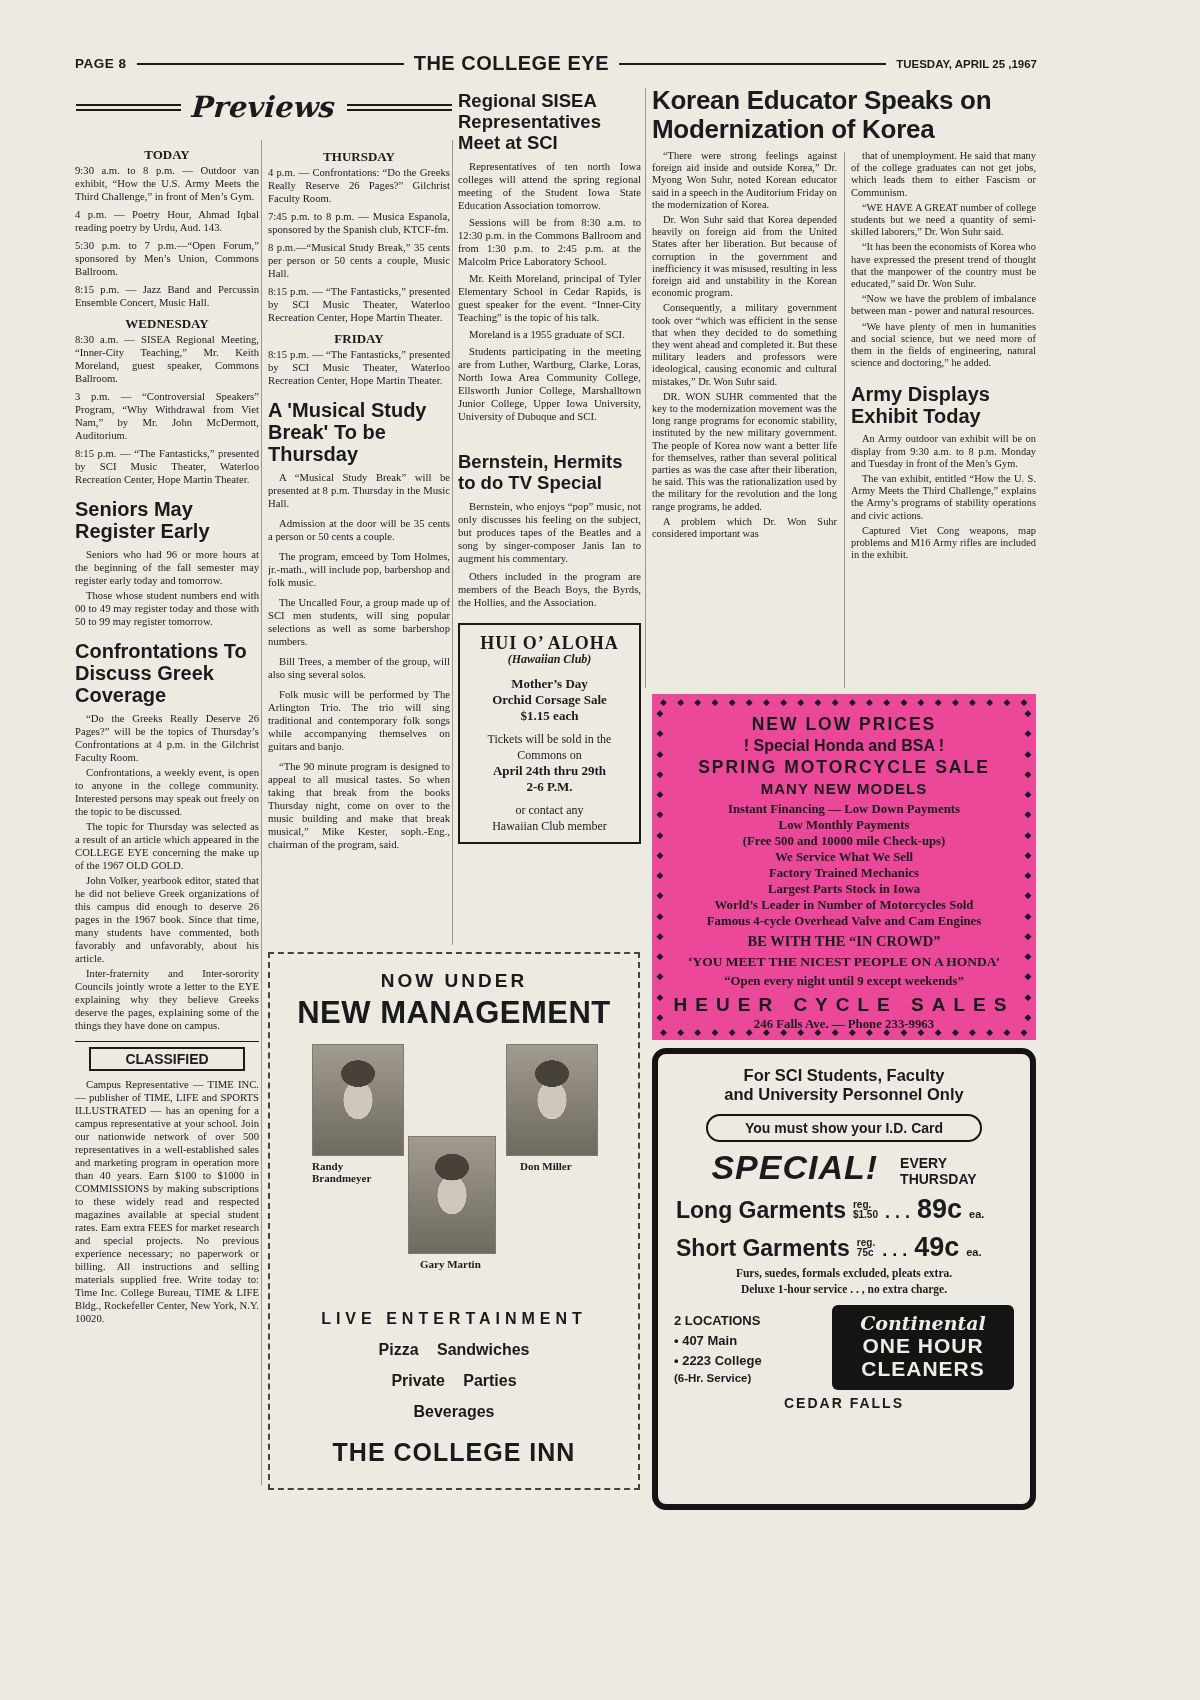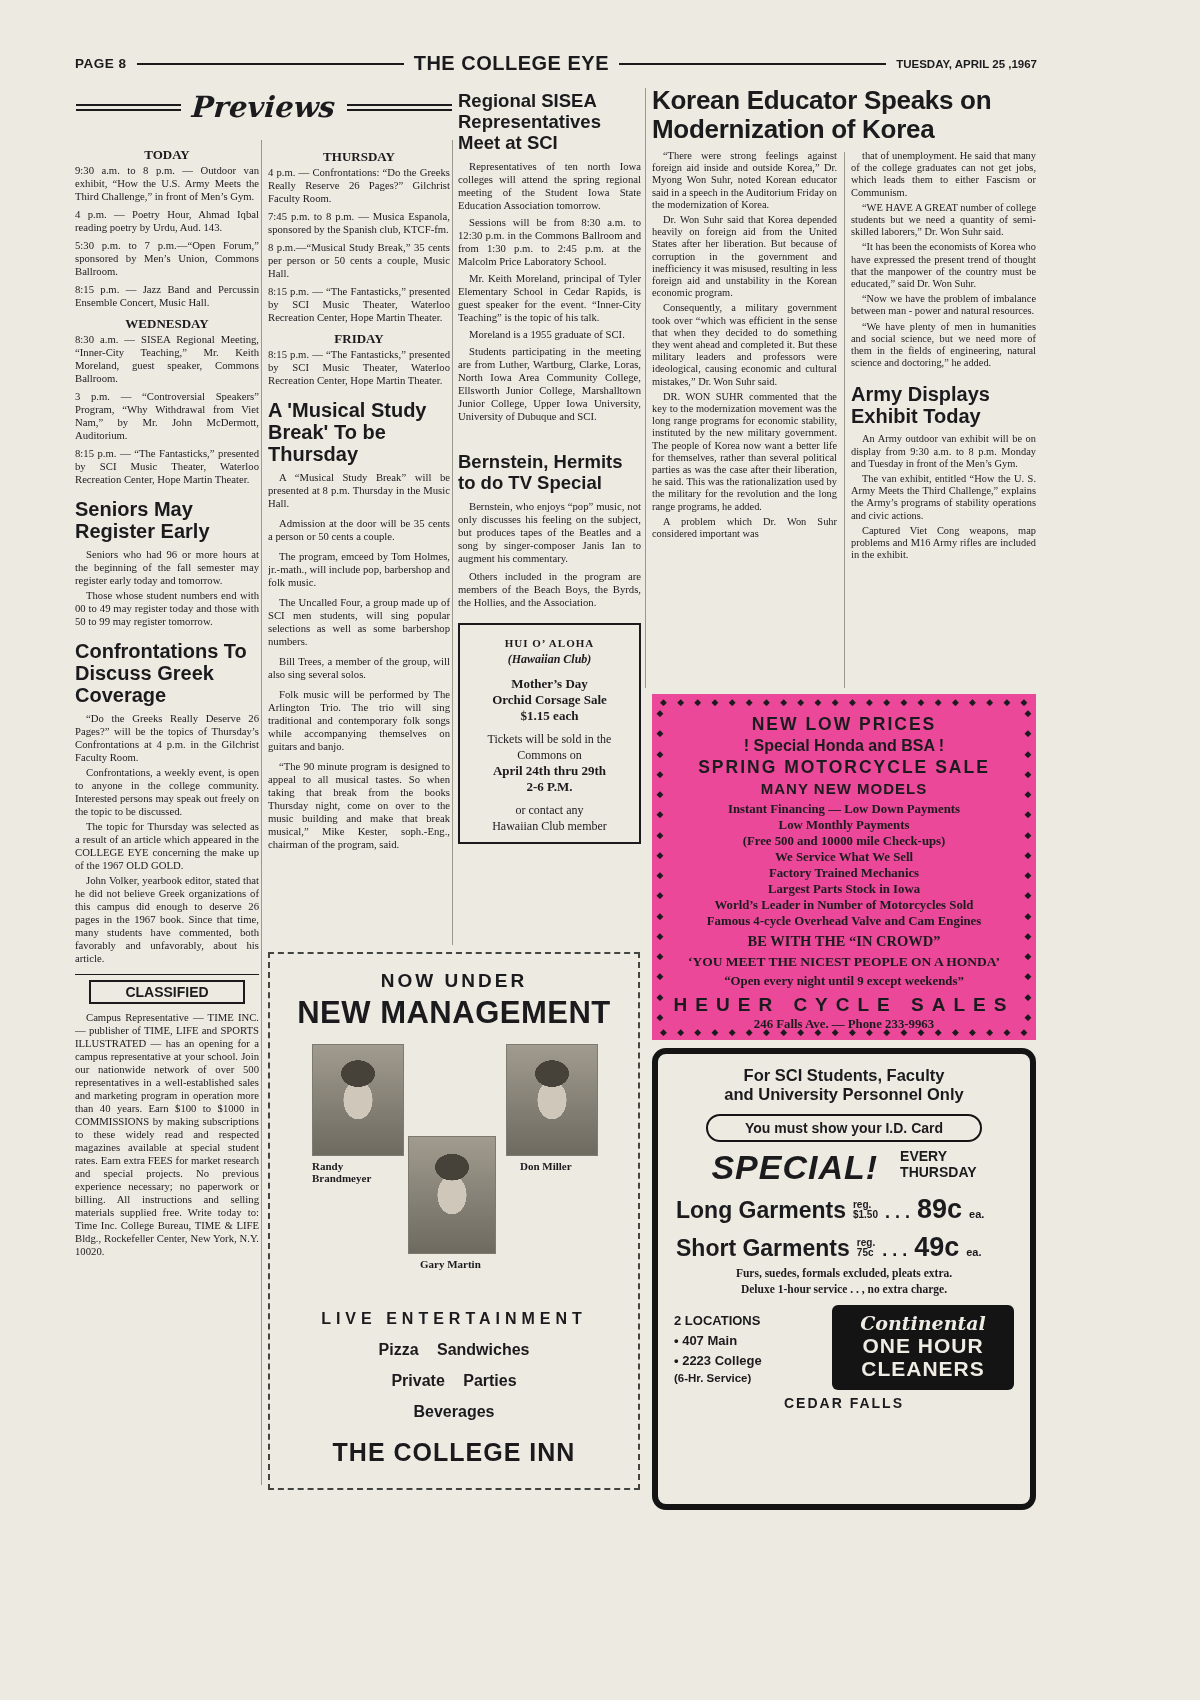--- a/index.html
+++ b/index.html
@@ -31,21 +31,21 @@
   .ev{margin-bottom:5px}
   .body{text-indent:11px;margin-bottom:2px}
   .h1{font:bold 26px/29px "Liberation Sans",sans-serif;text-align:left;letter-spacing:-.3px}
   .h2{font:bold 20px/22px "Liberation Sans",sans-serif;text-align:left;margin:12px 0 6px}
   .h3{font:bold 18.5px/21px "Liberation Sans",sans-serif;text-align:left;margin:2px 0 7px}
   .rule{border-top:1.5px solid #1b1b1e;margin:9px 0 5px}
   .classified-head{border:2px solid #1b1b1e;text-align:center;font:bold 14px "Liberation Sans",sans-serif;
                    padding:2px 0;margin:3px 14px 7px}
   
   .hui{border:2px solid #1b1b1e;padding:10px 8px 8px;text-align:center;margin-top:14px;font-size:12px;line-height:16px;background:#edeae2}
-  .hui-title{font-weight:bold;font-size:11px;letter-spacing:1px}
+  .hui-title{font-weight:bold;font-size:18px;letter-spacing:1px}
   .hui-sub{font-style:italic;font-weight:bold;font-size:12px;margin-bottom:9px}
   .hui-b{font-weight:bold;font-size:13px}
   .hui-sp{margin-top:7px}
   
   #inn{position:absolute;left:268px;top:952px;width:372px;height:538px;border:2px dashed #44443f;
        background:#edeae2;text-align:center;padding:16px 10px 12px}
   .inn-nu{font:bold 19px "Liberation Sans",sans-serif;letter-spacing:3px}
   .inn-nm{font:bold 31px/34px "Liberation Sans",sans-serif;margin-top:4px;letter-spacing:.5px}
   .photos{position:relative;height:262px;margin-top:8px}
   .photo{position:absolute;width:92px;height:112px;border:1px solid #7d7a70;
@@ -72,21 +72,21 @@
   .hd3{font:bold 15px "Liberation Sans",sans-serif;letter-spacing:1px;margin:2px 0 4px}
   .hs{font-weight:bold;font-size:12.8px;line-height:16px}
   .hs2{font-weight:bold;font-size:14.5px;line-height:18px;margin-top:3px}
   .hname{font:bold 19px "Liberation Sans",sans-serif;letter-spacing:8px;margin-top:5px}
   
   #cleaners{position:absolute;left:652px;top:1048px;width:384px;height:462px;background:#edeae2;
             border:6px solid #141414;border-radius:14px;text-align:center;padding:12px 14px 10px}
   .cl-elig{font:bold 16.5px/19px "Liberation Sans",sans-serif}
   .cl-id{border:2.5px solid #141414;border-radius:16px;width:276px;margin:10px auto 6px;padding:4px 0;
          font:bold 14px "Liberation Sans",sans-serif}
-  .cl-special-row{display:flex;justify-content:center;align-items:flex-start;gap:22px;margin:6px 0 2px}
+  .cl-special-row{display:flex;justify-content:center;align-items:flex-end;gap:22px;margin:6px 0 2px}
   .cl-special{font-family:"Liberation Sans",sans-serif;font-weight:bold;font-style:italic;font-size:34px;letter-spacing:1px}
   .cl-every{font:bold 14px/16px "Liberation Sans",sans-serif;text-align:left}
   .cl-row{display:flex;align-items:baseline;gap:7px;margin:7px 0 0;padding-left:4px}
   .cl-gname{font:bold 23px "Liberation Sans",sans-serif;white-space:nowrap}
   .cl-reg{display:flex;flex-direction:column;font:bold 10px/10px "Liberation Sans",sans-serif;align-self:center;text-align:left}
   .cl-dots{font:bold 18px "Liberation Sans",sans-serif}
   .cl-price{font:bold 27px "Liberation Sans",sans-serif}
   .cl-ea{font:bold 11px "Liberation Sans",sans-serif}
   .cl-note{font-weight:bold;font-size:11.5px;margin-top:4px}
   .cl-bottom{display:flex;margin-top:10px;align-items:flex-start;justify-content:space-between;padding:0 2px}
@@ -150,20 +150,21 @@
         </div>
     </section>
     <section>
       <h2 class="h2">Confrontations To Discuss Greek Coverage</h2>
       <div>
 
       <p class="body">“Do the Greeks Really Deserve 26 Pages?” will be the topics of Thursday’s Confrontations at 4 p.m. in the Gilchrist Faculty Room.</p>
           <p class="body">Confrontations, a weekly event, is open to anyone in the college community. Interested persons may speak out freely on the topic to be discussed.</p>
           <p class="body">The topic for Thursday was selected as a result of an article which appeared in the COLLEGE EYE concerning the make up of the 1967 OLD GOLD.</p>
           <p class="body">John Volker, yearbook editor, stated that he did not believe Greek organizations of this campus did enough to deserve 26 pages in the 1967 book. Since that time, many students have commented, both favorably and unfavorably, about his article.</p>
+          <p class="body">Inter-fraternity and Inter-sorority Councils jointly wrote a letter to the EYE explaining why they believe Greeks deserve the pages, explaining some of the things they have done on campus.</p>
         </div>
     </section>
     <section>
       <div class="rule"></div>
       <div class="classified-head">CLASSIFIED</div>
       <p class="body">Campus Representative — TIME INC. — publisher of TIME, LIFE and SPORTS ILLUSTRATED — has an opening for a campus representative at your school. Join our nationwide network of over 500 representatives in a well-established sales and marketing program in operation more than 40 years. Earn $100 to $1000 in COMMISSIONS by making subscriptions to these widely read and respected magazines available at special student rates. Earn extra FEES for market research and special projects. No previous experience necessary; no paperwork or billing. All instructions and selling materials supplied free. Write today to: Time Inc. College Bureau, TIME &amp; LIFE Bldg., Rockefeller Center, New York, N.Y. 10020.</p>
     </section>
   </div>
 
   <div class="col" id="col2">

